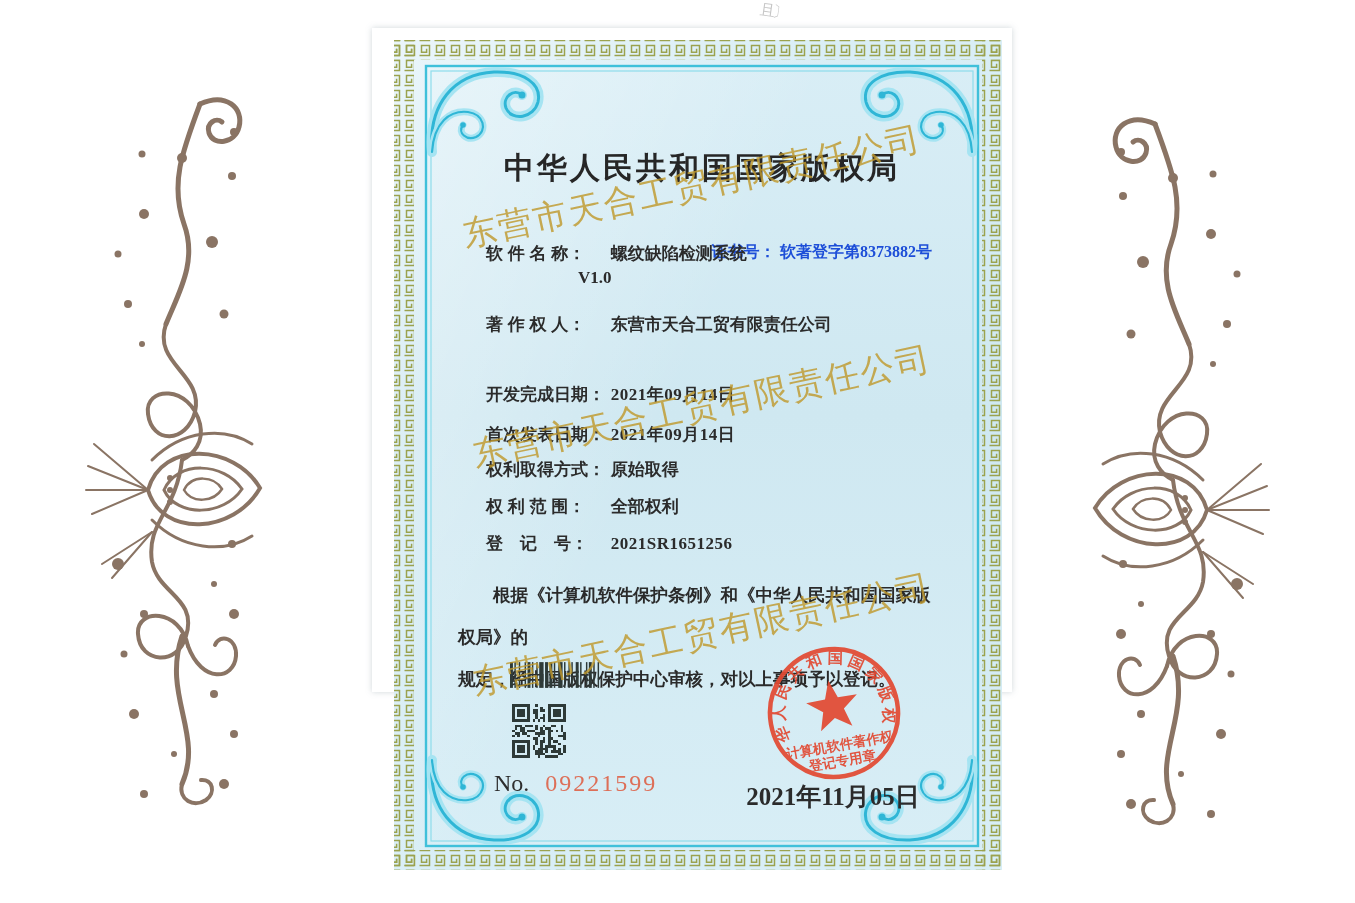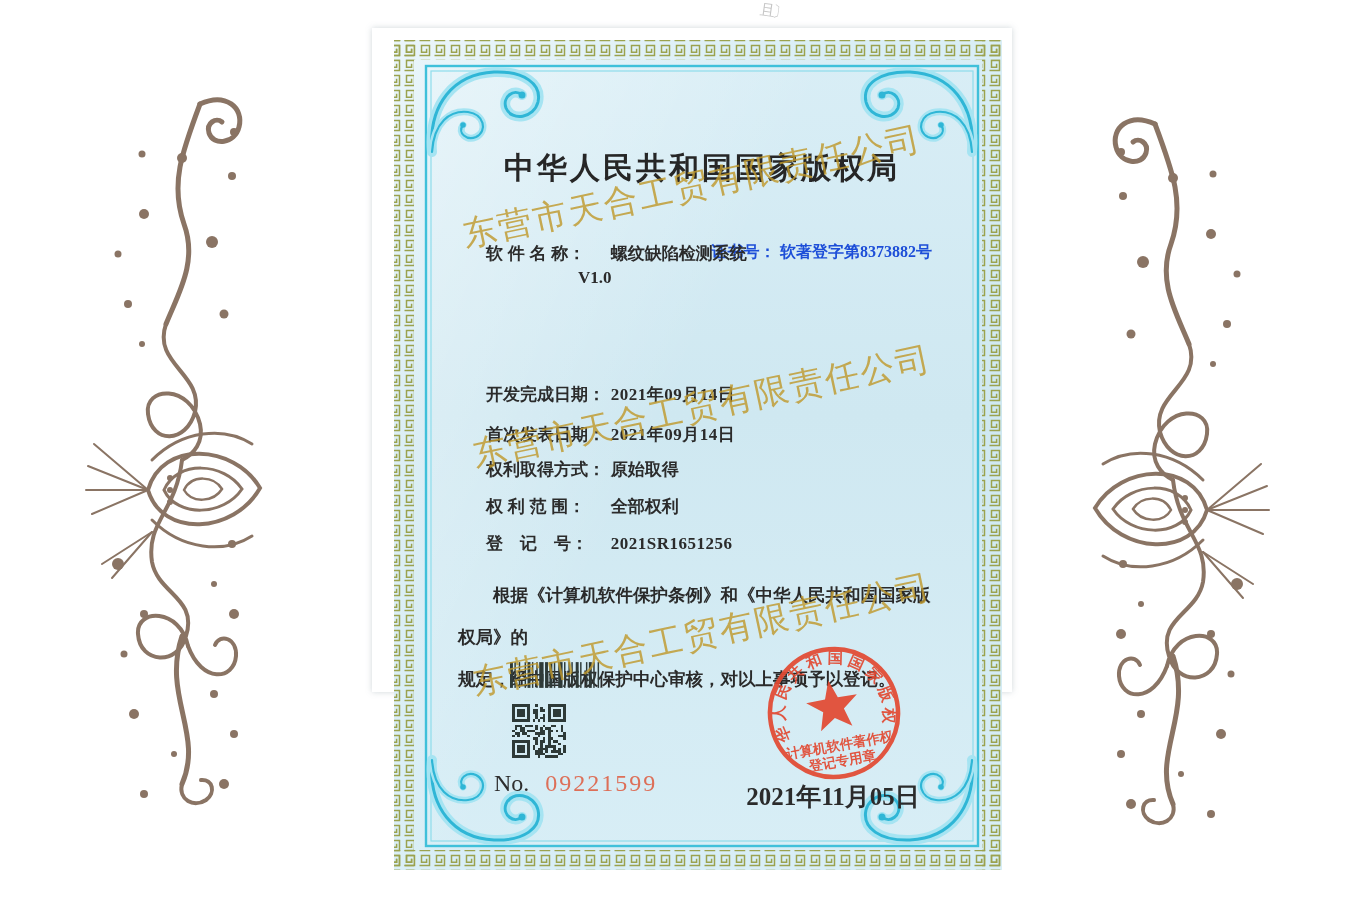--- a/index.html
+++ b/index.html
@@ -169,20 +169,24 @@
     <div class="certno">
       <span>证书号：</span>
       <span class="num">软著登字第8373882号</span>
     </div>
 
     <div class="field-row" style="top:214px">
       <span class="flabel">软 件 名 称：</span>
       <span class="fvalue">螺纹缺陷检测系统</span>
     </div>
     <div class="version">V1.0</div>
+    <div class="field-row" style="top:285px">
+      <span class="flabel">著 作 权 人：</span>
+      <span class="fvalue">东营市天合工贸有限责任公司</span>
+    </div>
     <div class="field-row serif-val" style="top:355px">
       <span class="flabel">开发完成日期：</span>
       <span class="fvalue">2021年09月14日</span>
     </div>
     <div class="field-row serif-val" style="top:395px">
       <span class="flabel">首次发表日期：</span>
       <span class="fvalue">2021年09月14日</span>
     </div>
     <div class="field-row" style="top:430px">
       <span class="flabel">权利取得方式：</span>

